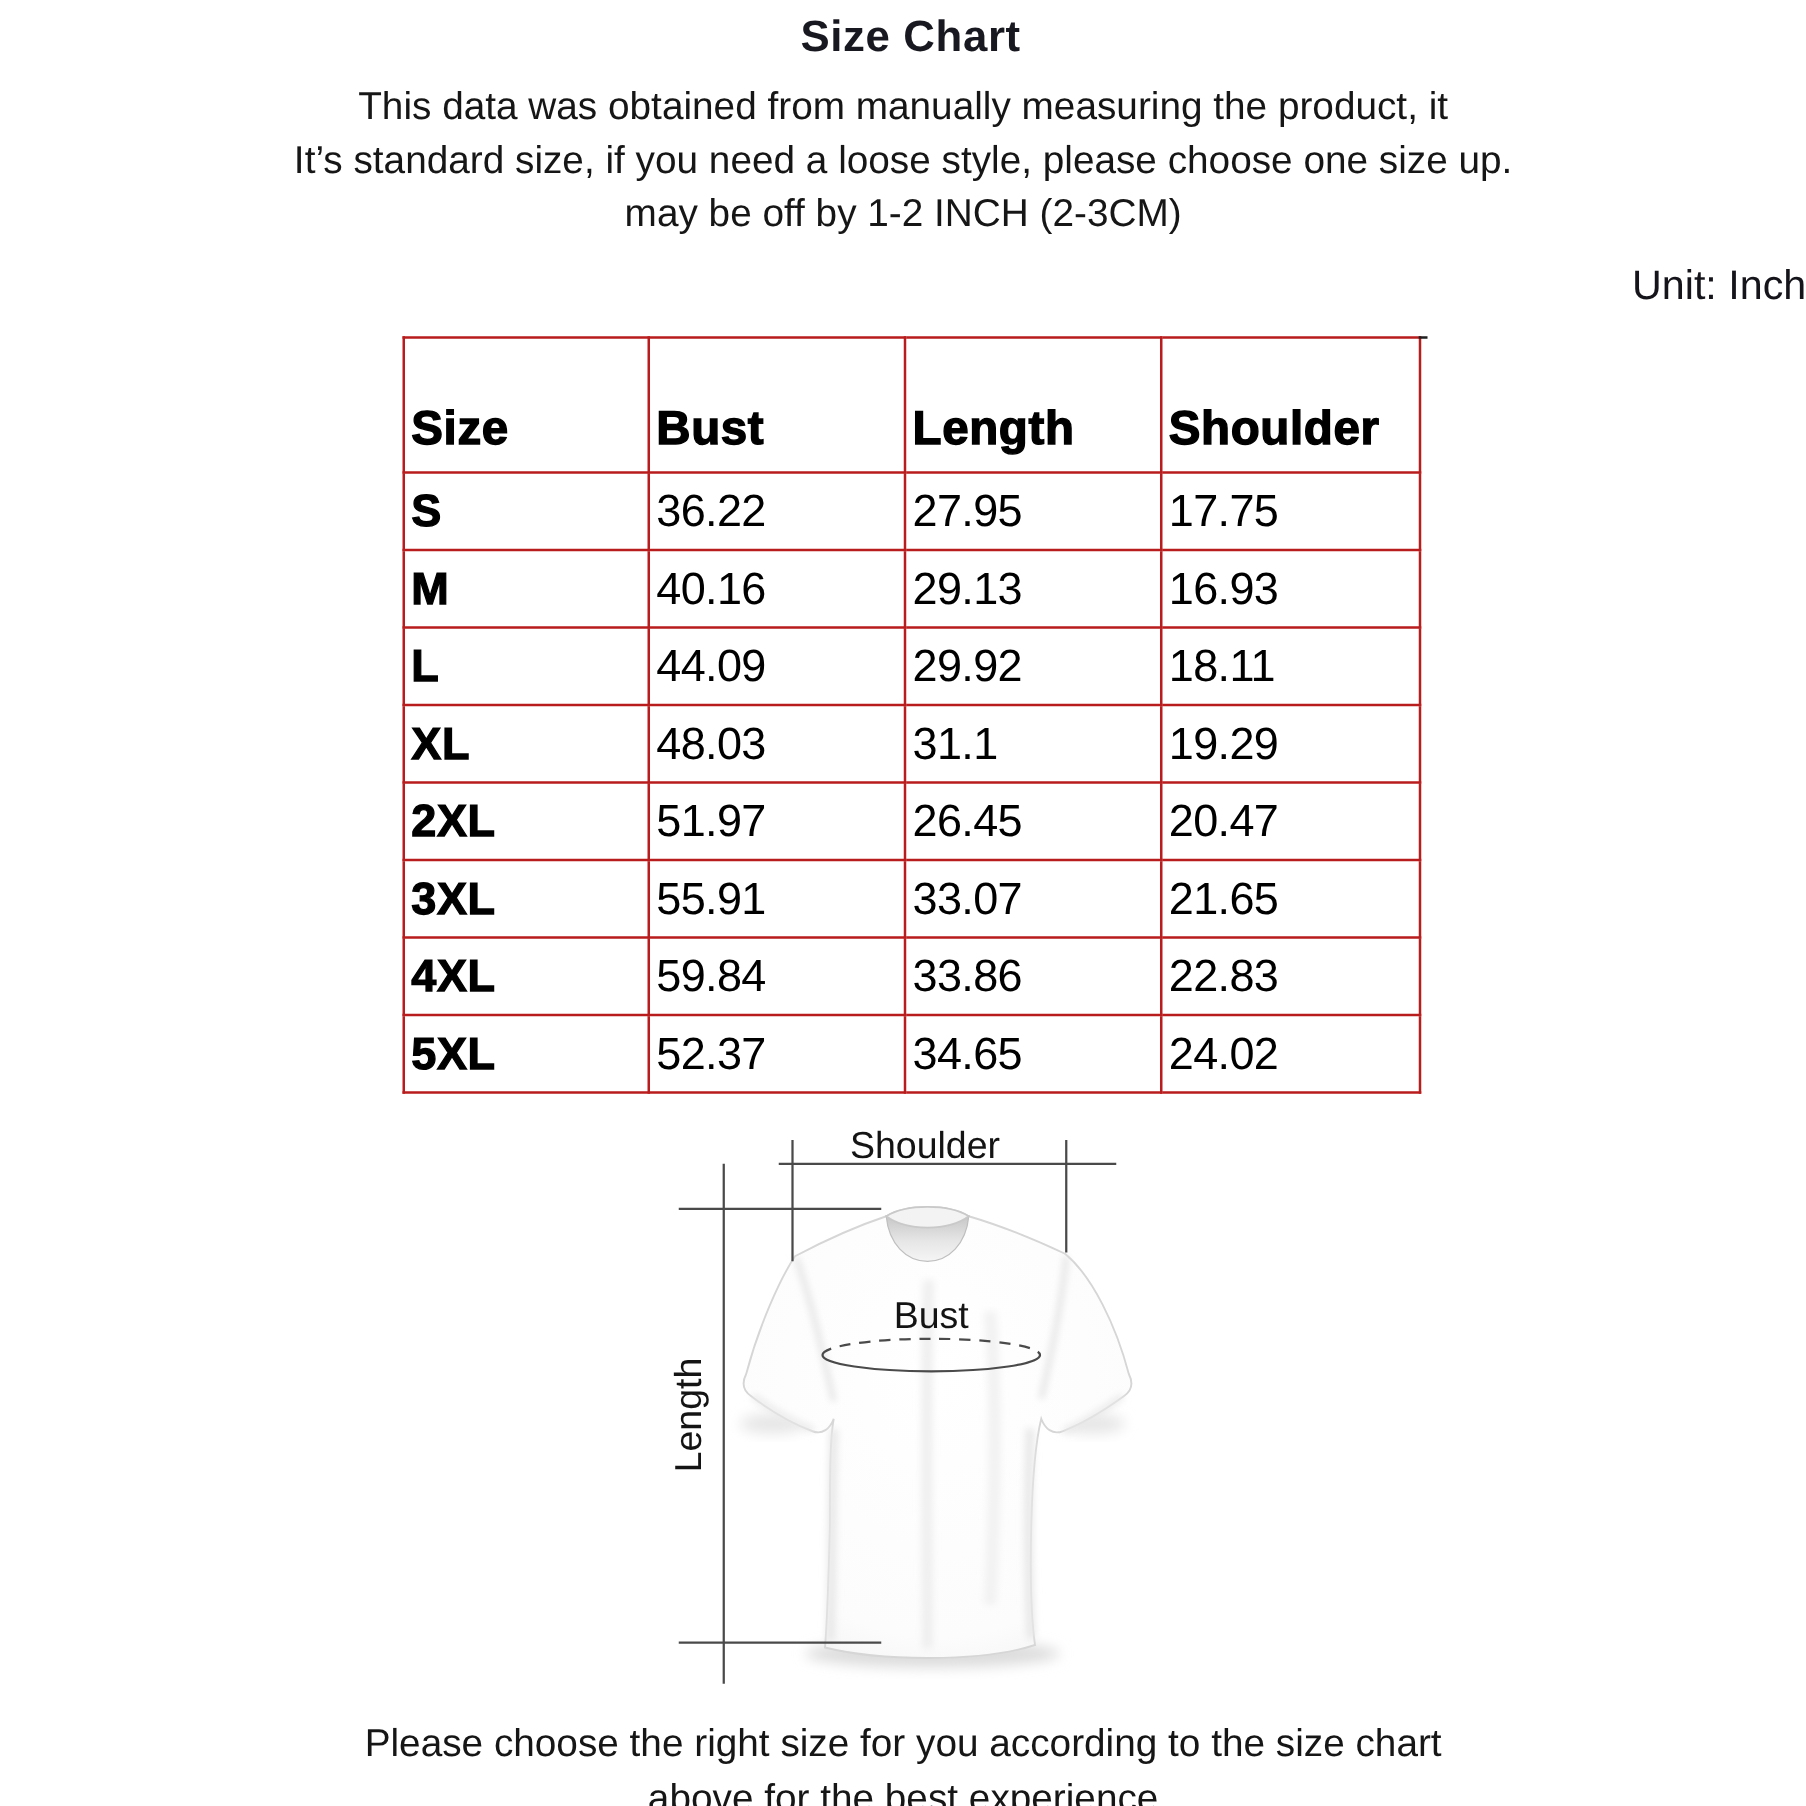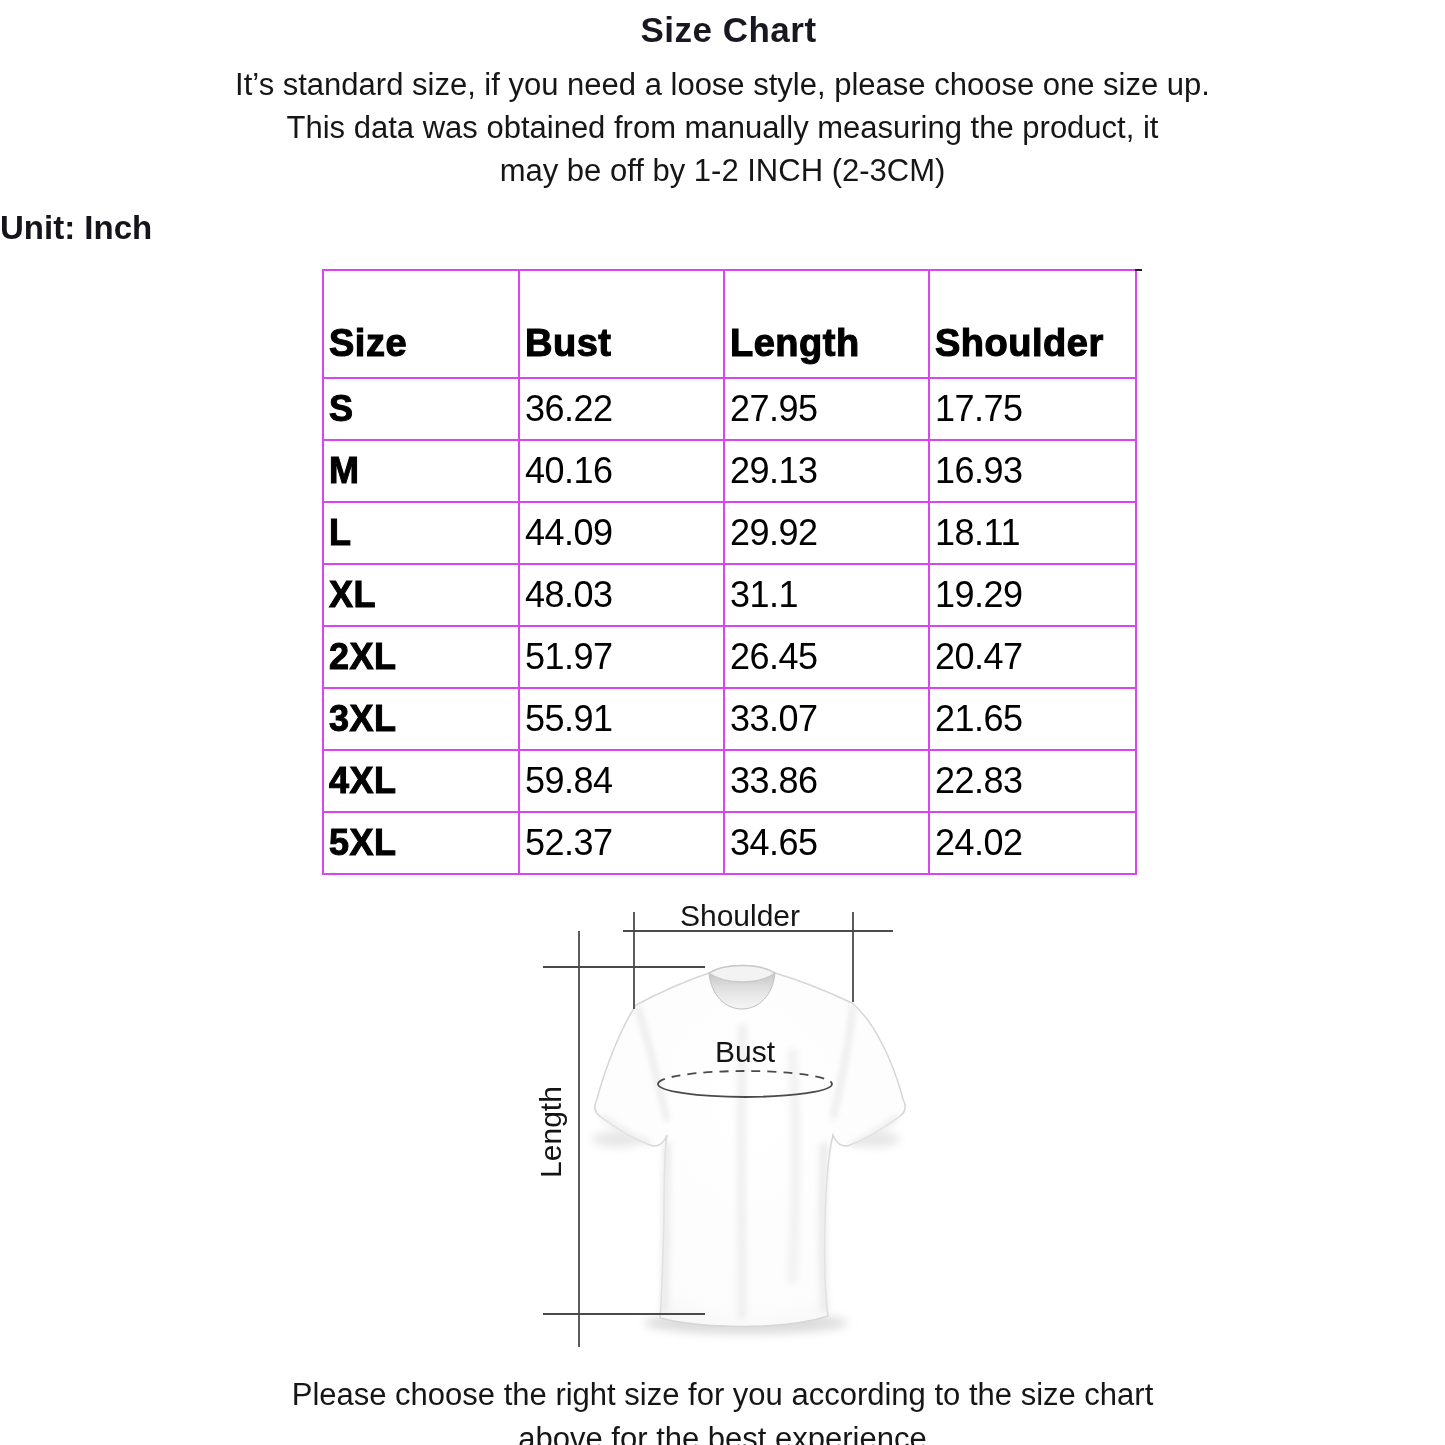--- a/index.html
+++ b/index.html
@@ -20,41 +20,41 @@
   }
   .desc {
     margin-top: 13px;
     text-align: center;
     font-size: 31px;
     line-height: 43px;
     color: #161616;
   }
   .unit {
     margin-top: 17px;
-    text-align: left;
+    text-align: right;
     font-size: 33px;
-    font-weight: bold;
+    font-weight: normal;
     color: #14141a;
   }
   .table-wrap {
     position: relative;
     margin: 22px 0 0 322px;
     width: 813px;
   }
   table.size-table {
     border-collapse: collapse;
     table-layout: fixed;
     width: 813px;
   }
   .size-table col.c0 { width: 196px; }
   .size-table col.c1 { width: 205px; }
   .size-table col.c2 { width: 205px; }
   .size-table col.c3 { width: 207px; }
   .size-table th, .size-table td {
-    border: 2px solid #d946ef;
+    border: 2px solid #b91c1c;
     text-align: left;
     padding: 0 12px 0 5px;
     line-height: 1;
     white-space: nowrap;
     overflow: hidden;
   }
   .size-table th {
     height: 91px;
     vertical-align: bottom;
     padding-bottom: 15px;
@@ -100,22 +100,22 @@
     line-height: 44px;
     color: #161616;
   }
 </style>
 </head>
 <body>
 
 <div class="title">Size Chart</div>
 
 <div class="desc">
+  <div>This data was obtained from manually measuring the product, it</div>
   <div>It’s standard size, if you need a loose style, please choose one size up.</div>
-  <div>This data was obtained from manually measuring the product, it</div>
   <div>may be off by 1-2 INCH (2-3CM)</div>
 </div>
 
 <div class="unit">Unit: Inch</div>
 
 <div class="table-wrap">
   <table class="size-table">
     <colgroup>
         <col class="c0">
         <col class="c1">

